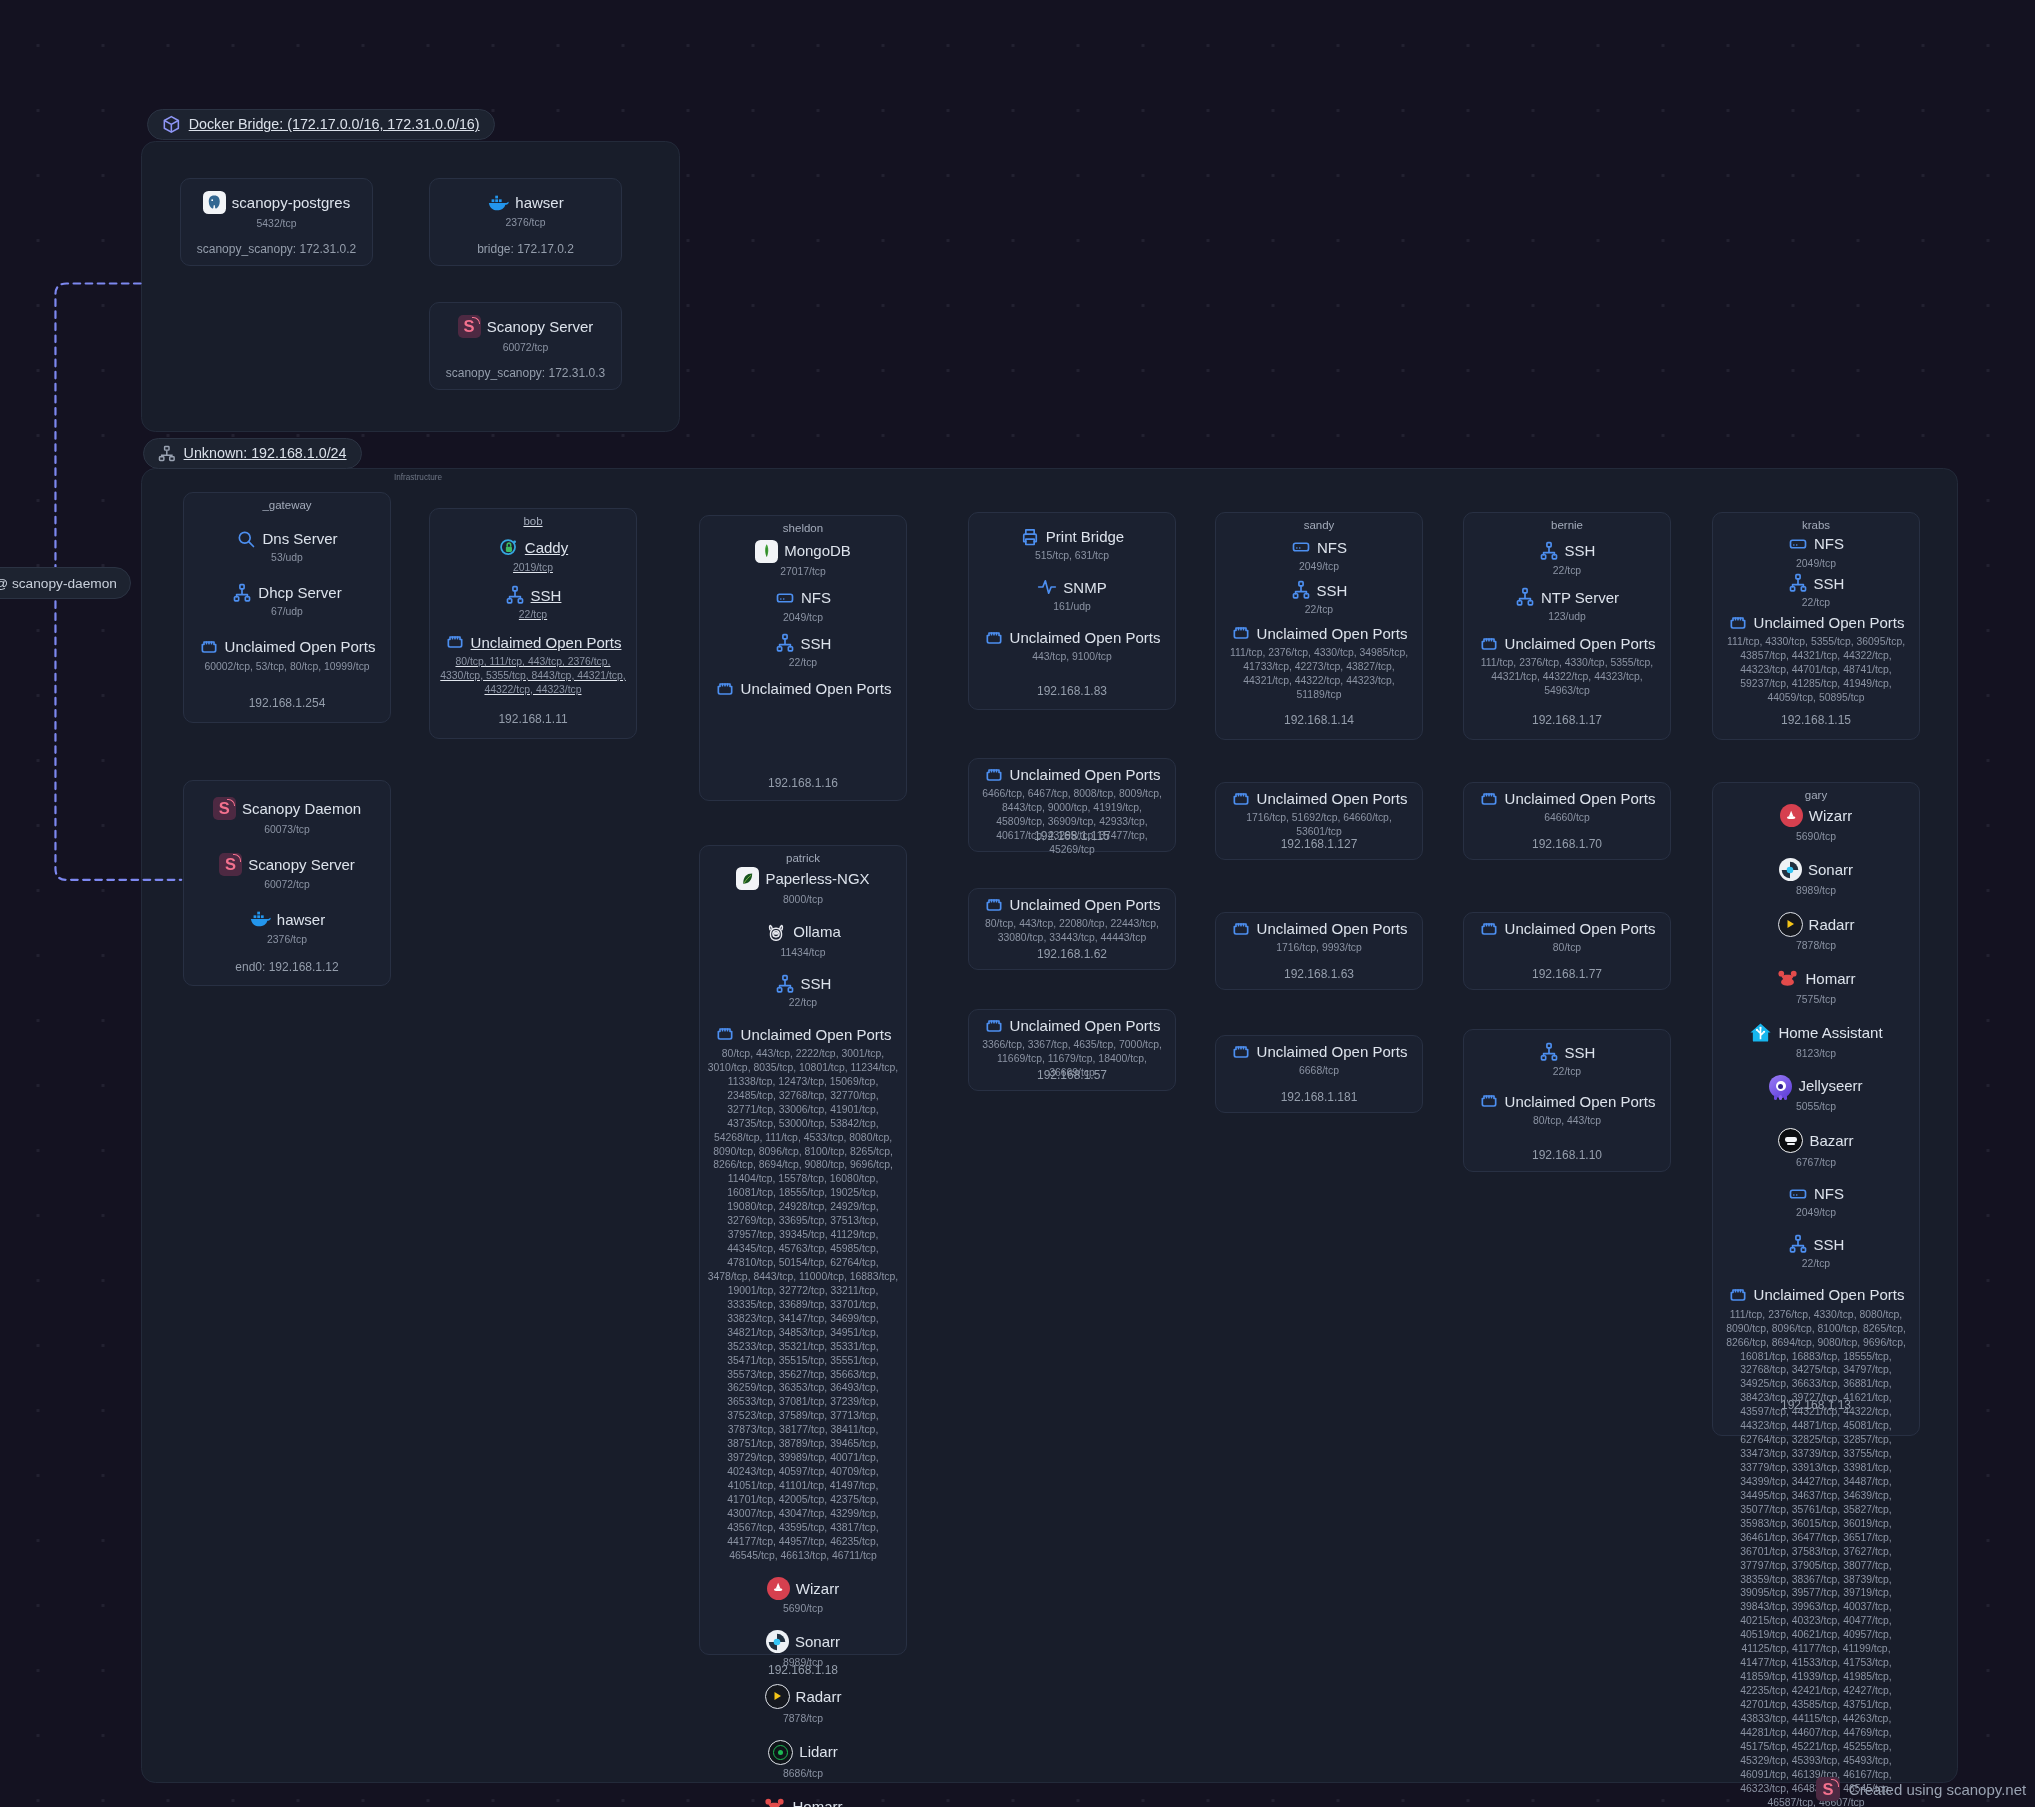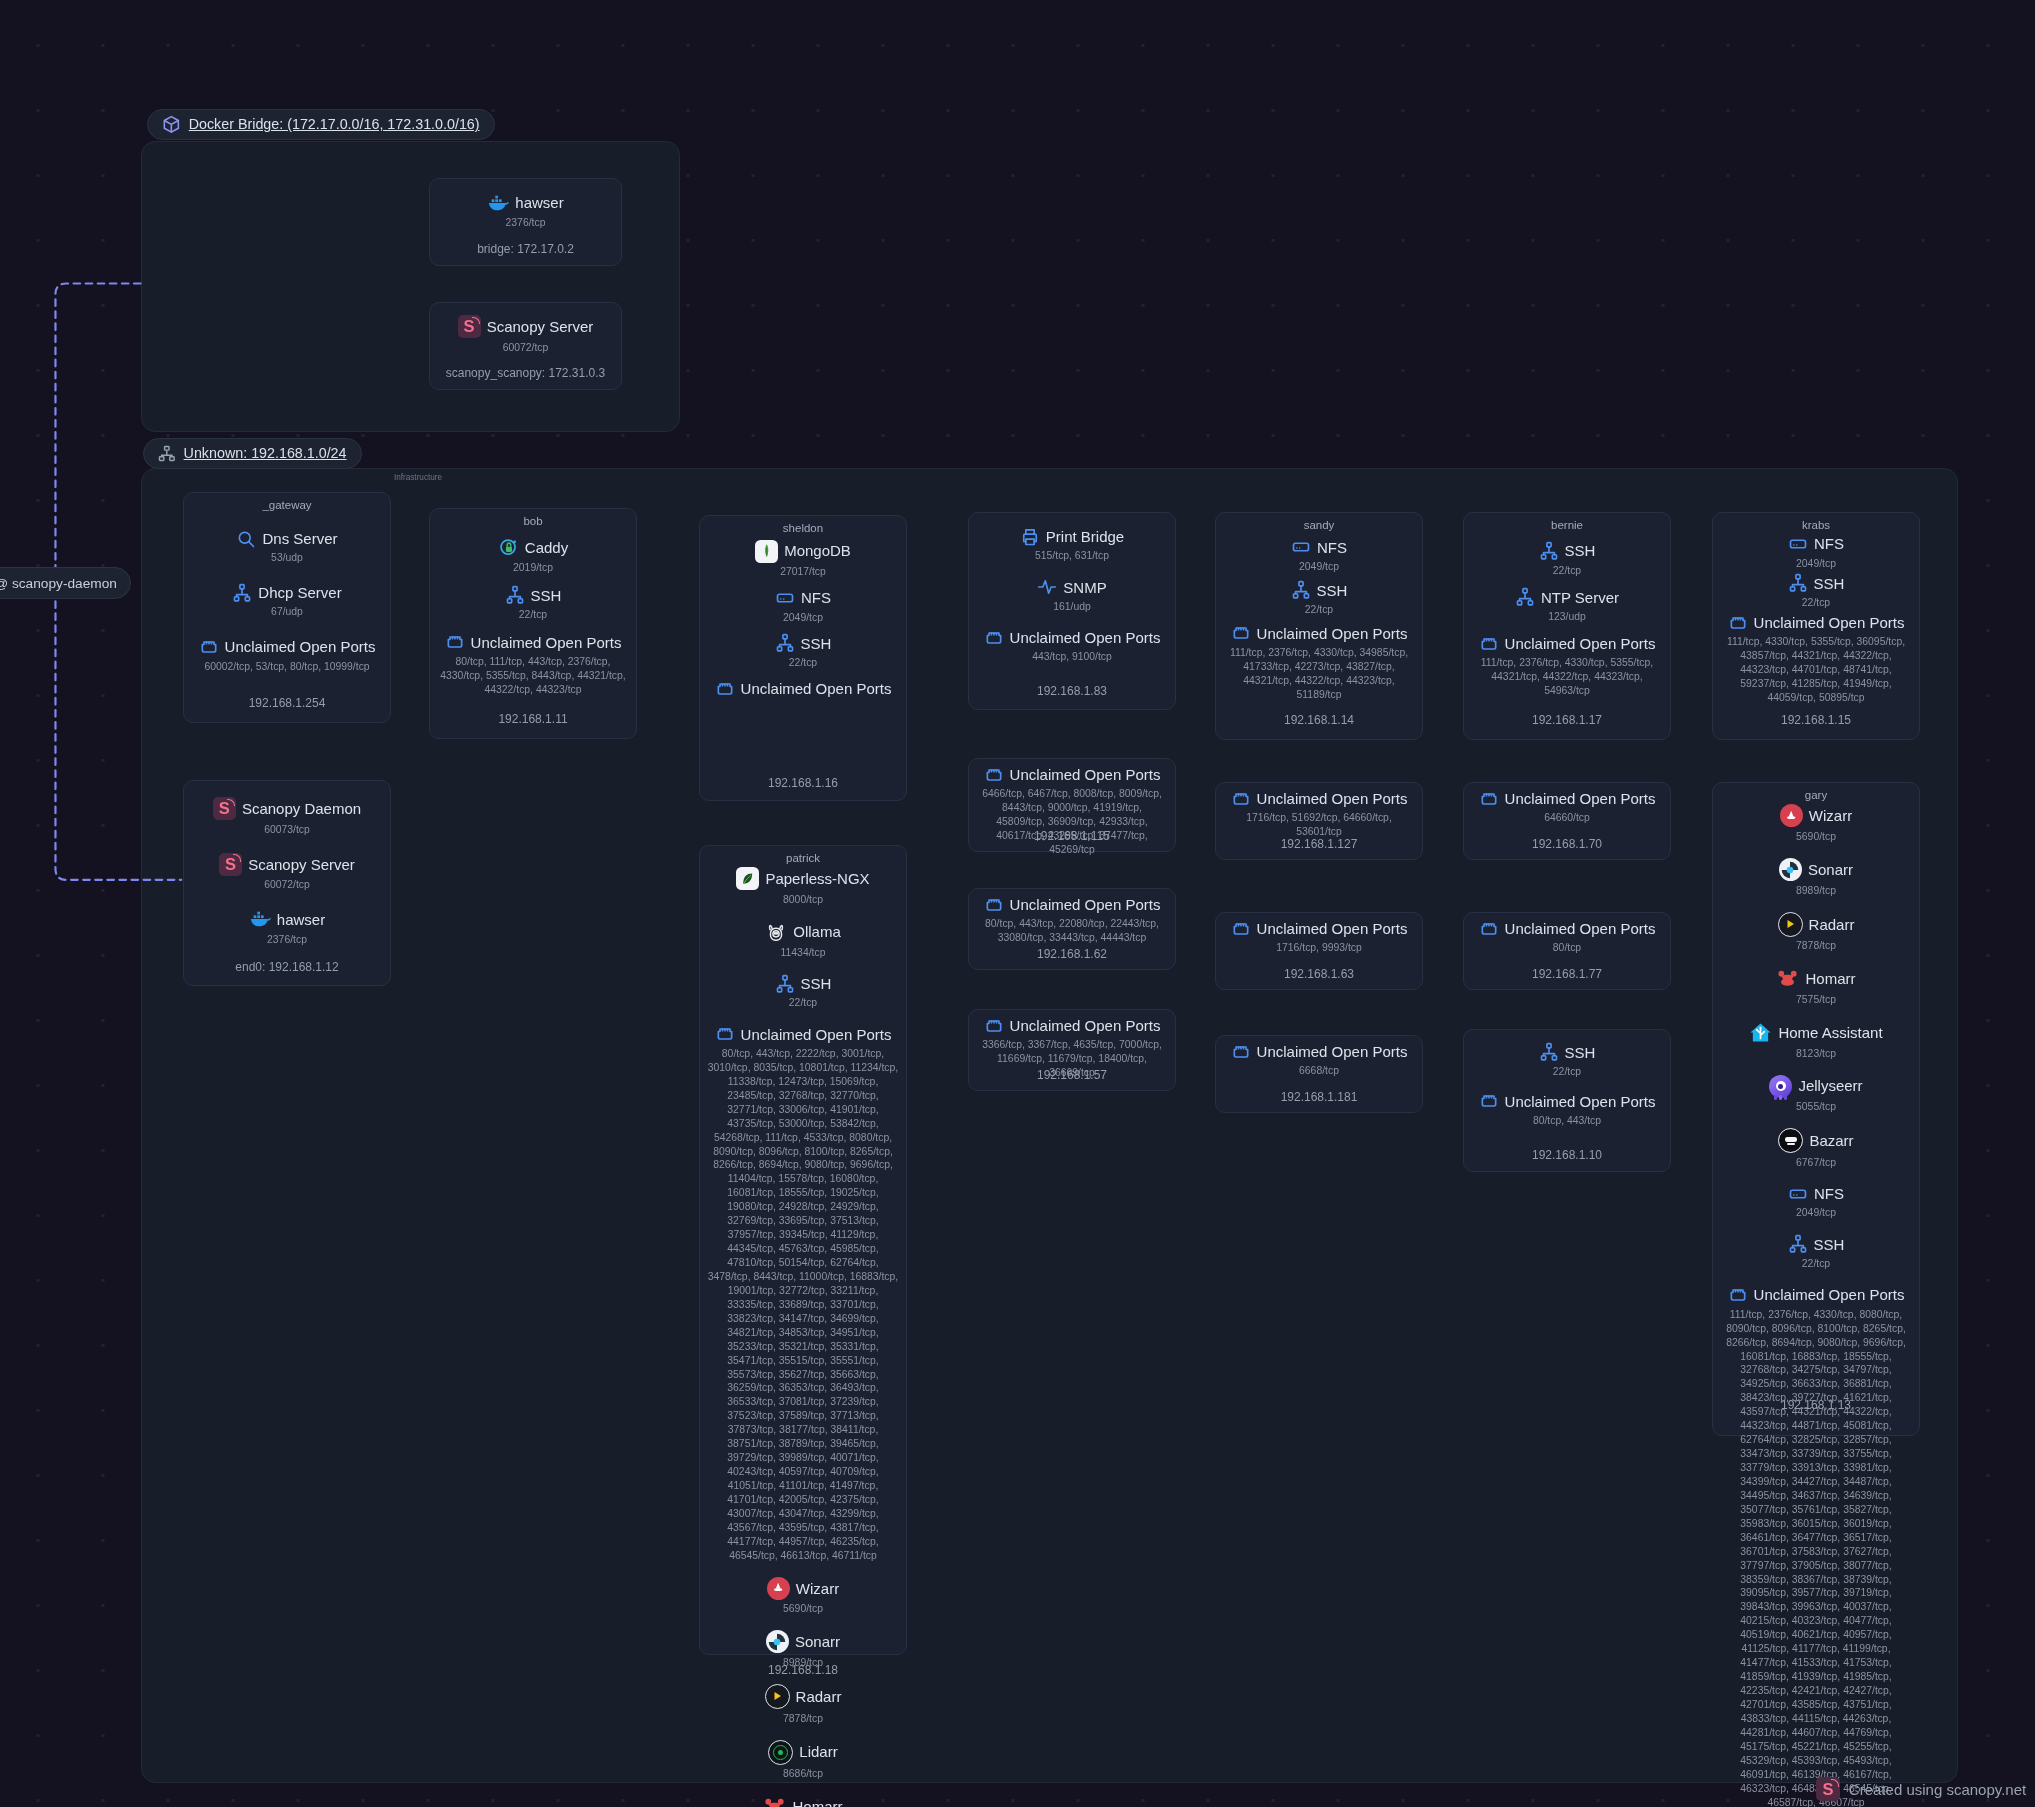--- a/index.html
+++ b/index.html
@@ -53,20 +53,39 @@
     <span class="ic">
       <svg width="18.7" height="18.7" viewBox="0 0 24 24" fill="none" stroke="#8e96f5" stroke-width="2" stroke-linejoin="round">
           <path d="M12 2 L21 7 V17 L12 22 L3 17 V7 Z"></path>
           <path d="M3 7 L12 12 L21 7 M12 12 V22"></path>
         </svg>
     </span>
     <span>Docker Bridge: (172.17.0.0/16, 172.31.0.0/16)</span>
   </div>
   <div class="group" style="left:141px;top:141px;width:537px;height:289px;"></div>
 
+  <div class="card plain" style="left:180px;top:178px;width:193px;height:88px;">
+      <div class="svc-list">
+        <div class="svc">
+      <div class="svc-head">
+        <span class="iconbox">
+              <span class="wsq">
+                <svg width="16.5" height="16.5" viewBox="0 0 24 24">
+                  <path d="M12 2 C6 2 4 6 4 11 c0 5 2.5 9 5 10 c1 .4 1.8 -.2 1.8 -1.2 c0 -.8 0 -1.8 .2 -2.8 c.3 -1.4 1.7 -1.4 2 0 c.2 1 .2 2 .2 2.8 c0 1 .8 1.6 1.8 1.2 c2.5 -1 5 -5 5 -10 c0 -5 -2 -9 -8 -9 Z" fill="#336791"></path>
+                  <circle cx="9" cy="9" r="1.3" fill="#fff"></circle>
+                </svg>
+              </span>
+            </span>
+        <span>scanopy-postgres</span>
+      </div>
+      <div class="svc-ports">5432/tcp</div>
+    </div>
+      </div>
+      <div class="ip" style="bottom:8.8px">scanopy_scanopy: 172.31.0.2</div>
+    </div>
   <div class="card plain" style="left:429px;top:178px;width:193px;height:88px;">
       <div class="svc-list">
         <div class="svc">
       <div class="svc-head">
         <span class="iconbox">
               <svg width="22" height="22" viewBox="0 0 24 24" fill="#2396ed">
                 <rect x="5" y="8" width="3" height="3"></rect>
                 <rect x="9" y="8" width="3" height="3"></rect>
                 <rect x="13" y="8" width="3" height="3"></rect>
                 <rect x="9" y="4" width="3" height="3"></rect>
@@ -185,21 +204,21 @@
               </svg>
             </span>
         <span>hawser</span>
       </div>
       <div class="svc-ports">2376/tcp</div>
     </div>
       </div>
       <div class="ip" style="bottom:11px">end0: 192.168.1.12</div>
     </div>
 
-  <div class="card roomy" style="left:429px;top:508px;width:208px;height:231px;">
+  <div class="card roomy" style="left:429px;top:508px;width:208px;height:231px;text-decoration:underline;">
       <div class="title">bob</div>
       <div class="svc-list">
         <div class="svc">
       <div class="svc-head">
         <span class="iconbox">
               <svg width="21" height="21" viewBox="0 0 24 24" fill="none">
                 <circle cx="11.5" cy="11.5" r="8" stroke="#35a7e0" stroke-width="2"></circle>
                 <circle cx="19" cy="5.5" r="1.6" fill="#35a7e0"></circle>
                 <rect x="9" y="11" width="7" height="6" rx="1.3" fill="#3dbb63"></rect>
                 <path d="M10.5 11 v-2 a2 2 0 0 1 4 0 v2" stroke="#3dbb63" stroke-width="1.8"></path>

